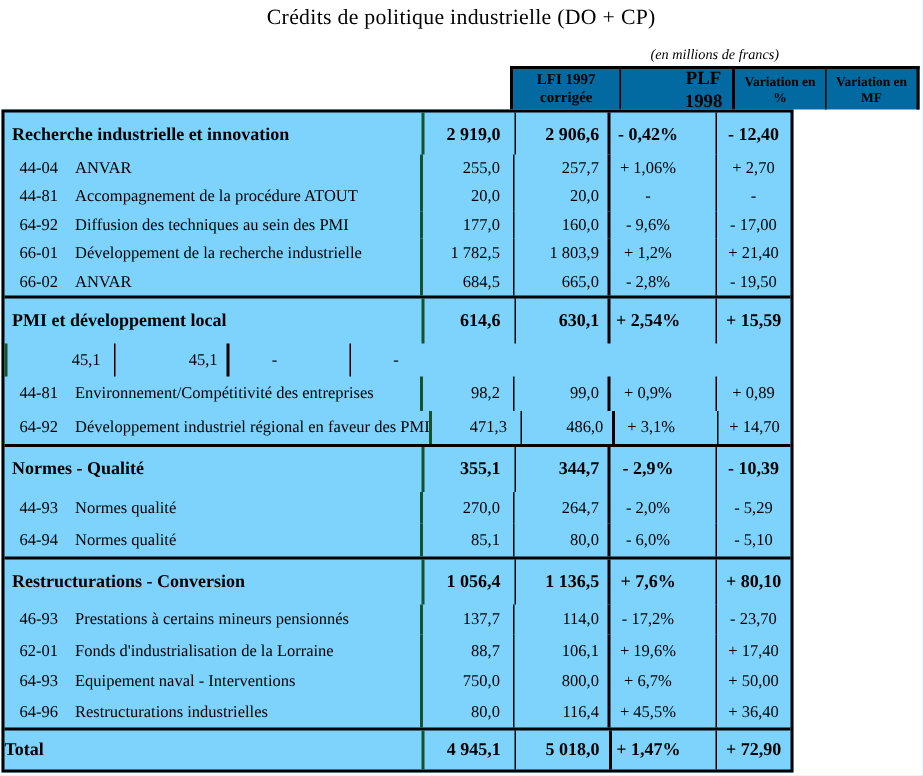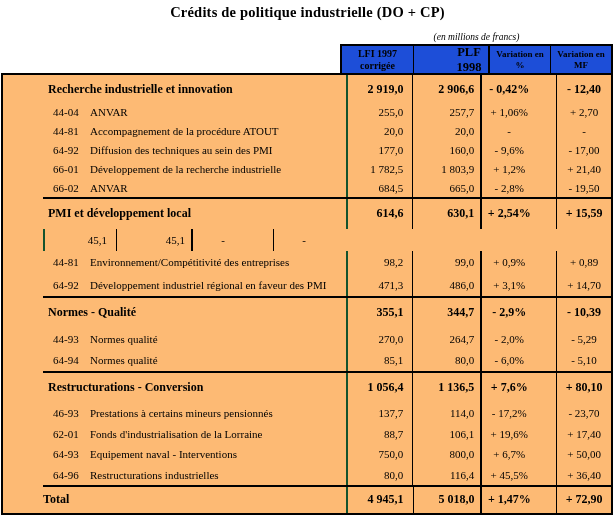--- a/index.html
+++ b/index.html
@@ -6,47 +6,47 @@
   html, body { background: #ffffff; }
   body {
     width: 615px; height: 517px;
     font-family: "Liberation Serif", "DejaVu Serif", serif;
     color: #000;
   }
   .page { position: relative; width: 615px; height: 517px; background: #fff; overflow: hidden; }
 
   .doc-title {
     position: absolute; top: 4px; left: 0; width: 615px;
-    text-align: center; font-weight: bold; font-size: 14.5px;
+    text-align: center; font-weight: normal; font-size: 14.5px;
     letter-spacing: 0.2px;
   }
   .unit-note {
     position: absolute; top: 32px; left: 340px; width: 273px;
     text-align: center; font-style: italic; font-size: 9.5px;
   }
 
   
   .header-box {
     position: absolute; top: 44px; left: 340px; width: 273px; height: 29px;
-    display: flex; background: #1d4ed8;
+    display: flex; background: #0369a1;
     border: 2px solid #000; border-bottom: none;
   }
   .hcell {
     display: flex; flex-direction: column; justify-content: center; align-items: center;
     text-align: center; font-weight: bold; line-height: 1.15;
   }
   .h-lfi { width: 71px; font-size: 10px; }
   .h-plf { width: 75px; border-left: 1px solid #000; font-size: 12.5px; padding-left: 36px; }
   .h-pct { width: 62px; border-left: 2px solid #000; font-size: 9px; }
   .h-mf  { width: 61px; border-left: 1px solid #000; font-size: 9px; }
 
   
   .tbody {
-    position: absolute; top: 73px; left: 1px; width: 612px;
-    border: 2px solid #000; background: #fdba74; padding-left: 40px;
+    position: absolute; top: 73px; left: 1px; width: 528px;
+    border: 2px solid #000; background: #7dd3fc;
   }
   .row { display: flex; align-items: stretch; }
   .row > div { display: flex; align-items: center; }
 
   .c-label { width: 337px; }
   .c-lfi { width: 73px; border-left: 2px solid #14532d; justify-content: flex-end; padding-right: 9px; }
   .c-plf { width: 75px; border-left: 1px solid #000; justify-content: flex-end; padding-right: 6px; }
   .c-pct { width: 62px; border-left: 2px solid #000; justify-content: center; }
   .c-mf  { width: 61px; border-left: 1px solid #000; justify-content: center; margin-left: 20px; }
 

